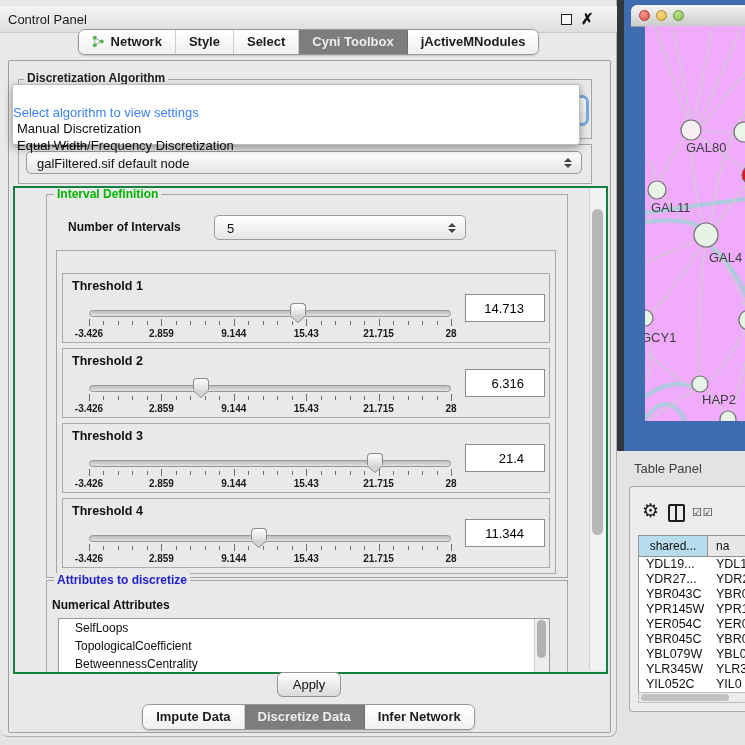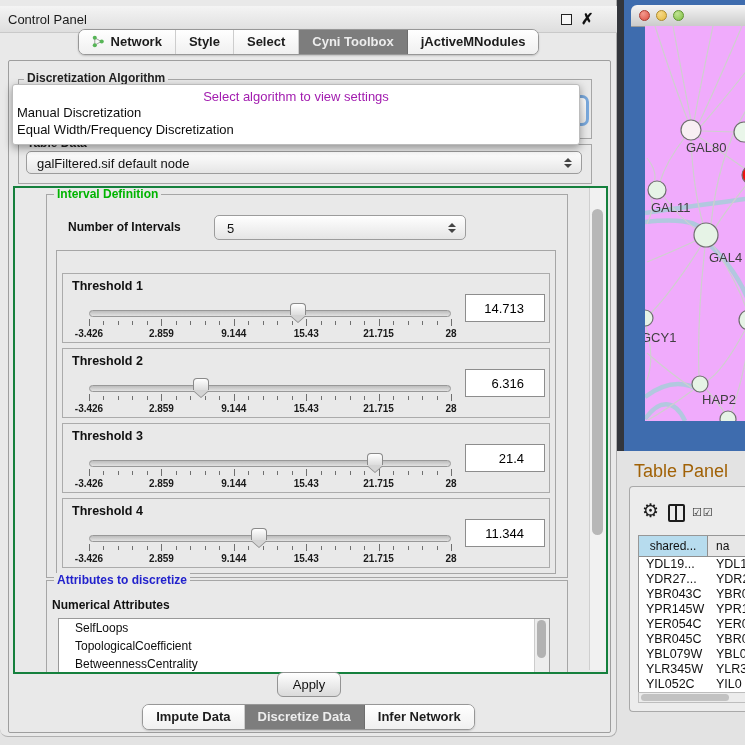--- a/index.html
+++ b/index.html
@@ -40,21 +40,21 @@
   .glabel.blue{color:#2222cc}
 
   #groupDA{left:18px;top:79px;width:572px;height:58px}
   #labDA{left:24px;top:71px}
   #comboDA{left:26px;top:95px;width:557px;height:25px;border:3px solid #79a8dc;border-radius:7px;
            background:linear-gradient(#ffffff,#e9e9e9)}
 
   
   #popup{left:12px;top:84px;width:566px;height:59px;background:#fff;border:1px solid #bcbcbc;
          border-radius:3px;box-shadow:0 3px 9px rgba(0,0,0,.38);z-index:40}
-  .pop-placeholder{text-align:center;color:#a21caf;font-size:13px;padding-top:4px}
+  .pop-placeholder{color:#3b82f6;font-size:13px;padding-top:20px}
   .pop-opt{font-size:13px;color:#0d0d0d;padding:1px 4px}
   .pop-opt.bold{font-weight:normal}
 
   #groupTD{left:18px;top:144px;width:572px;height:38px}
   #labTD{left:24px;top:136px;z-index:20}
   .combo{background:linear-gradient(#ffffff,#e5e5e5);border:1px solid #9c9c9c;border-radius:5px;
          font-size:13px;color:#111}
   #comboTD{left:26px;top:151px;width:556px;height:23px;line-height:23px;padding-left:10px;box-sizing:border-box}
   .spin{position:absolute;right:9px;top:50%;transform:translateY(-50%);display:flex;flex-direction:column;gap:2px}
   .spin i{display:block;width:0;height:0;border-left:4px solid transparent;border-right:4px solid transparent}
@@ -112,21 +112,21 @@
   #light-yellow{left:25px;background:radial-gradient(circle at 35% 30%,#f6d98a,#e5b93c);border:1px solid #ad8a2c}
   #light-green{left:42px;background:radial-gradient(circle at 35% 30%,#c0e393,#7fc043);border:1px solid #5f9430}
   #netcanvas{left:21px;top:26px;width:114px;height:395px;background:#f0abfc;position:absolute;overflow:hidden}
   #netsvg{position:absolute;left:0;top:0}
   .edge{fill:none;stroke:#cfcfcf;stroke-width:1.2}
   .edge.teal{stroke:#a7cdd9;stroke-width:4.5;opacity:.85}
   .node{stroke:#6f6f6f;stroke-width:1.2}
   .nlabel{font-family:"Liberation Sans",sans-serif;font-size:13px;fill:#3f3f3f}
 
   #tpstrip{left:624px;top:451px;width:121px;height:35px;background:#e3e3e3}
-  #tpTitle{left:10px;top:10px;font-size:18px;color:#a16207;position:absolute}
+  #tpTitle{left:10px;top:10px;font-size:13px;color:#404040;position:absolute}
 
   #tablewin{left:629px;top:486px;width:116px;height:226px;background:#ececec;border:1px solid #a9a9a9;
             border-right:none;border-radius:4px 0 0 4px;box-sizing:border-box}
   #gearIcon{position:absolute;left:12px;top:14px;font-size:19px;color:#1c1c1c;line-height:19px}
   #splitIcon{position:absolute;left:38px;top:17px;width:13px;height:14px;border:2px solid #1c1c1c;border-radius:2px}
   #splitIcon::after{content:'';position:absolute;left:5px;top:0;width:2px;height:14px;background:#1c1c1c}
   #checkIcons{position:absolute;left:62px;top:19px;font-size:11px;color:#1c1c1c;letter-spacing:1px}
   #tframe{position:absolute;left:8px;top:48px;width:108px;height:157px;border:1px solid #979797;border-right:none;
           background:#fff;overflow:hidden}
   #thead{display:flex;height:20px;border-bottom:1px solid #8f8f8f;font-size:12px}

